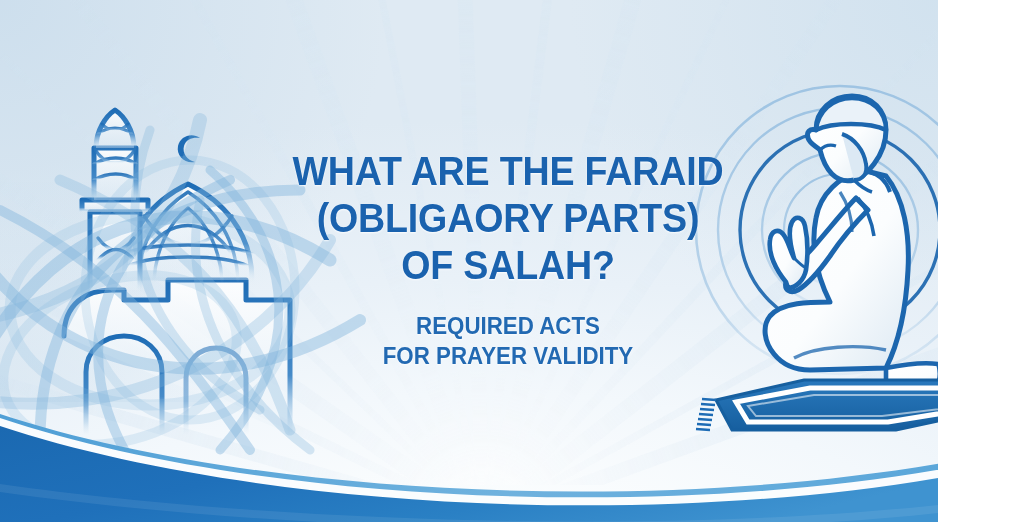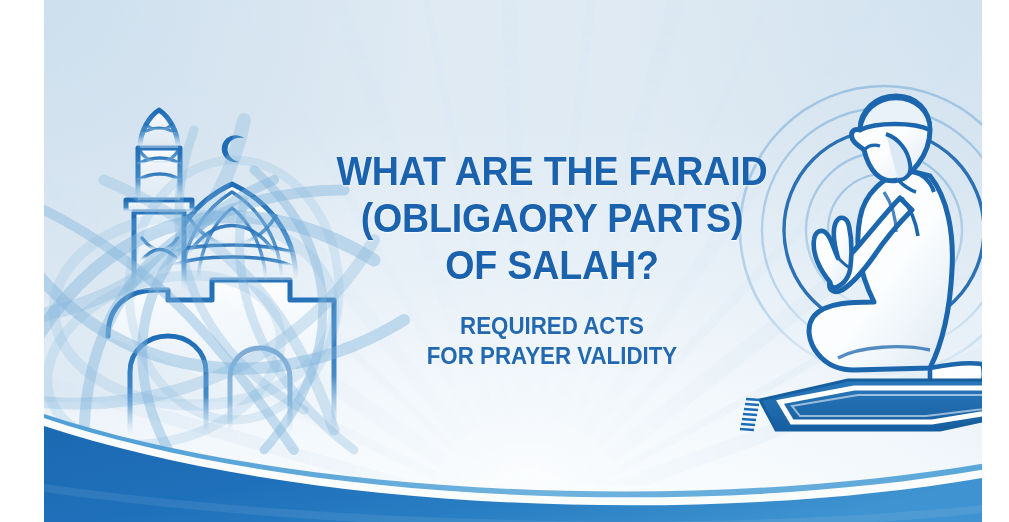--- a/index.html
+++ b/index.html
@@ -10,21 +10,20 @@
   body {
     font-family: "Liberation Sans", sans-serif;
   }
 
   #banner {
     position: relative;
     width: 938px;
     height: 522px;
     overflow: hidden;
     background: #eef4f9;
-    margin-left: 44px;
   }
 
   
   .bg-base {
     position: absolute;
     inset: 0;
     background:
       radial-gradient(115% 95% at 52% 118%, #ffffff 0%, #fbfdfe 22%, #f3f8fc 45%, #e9f1f8 68%, #dfeaf3 100%);
   }
   .bg-corner-tl {

